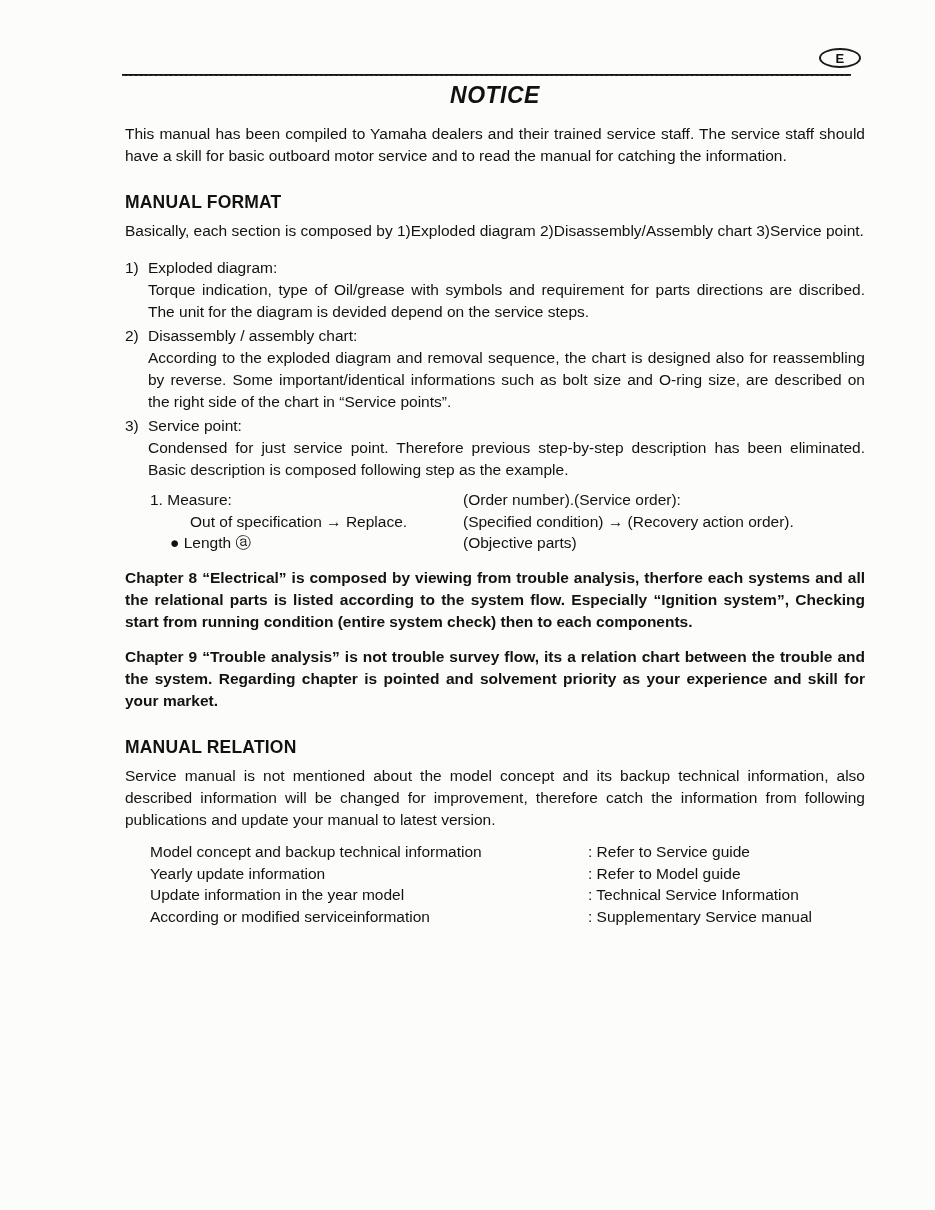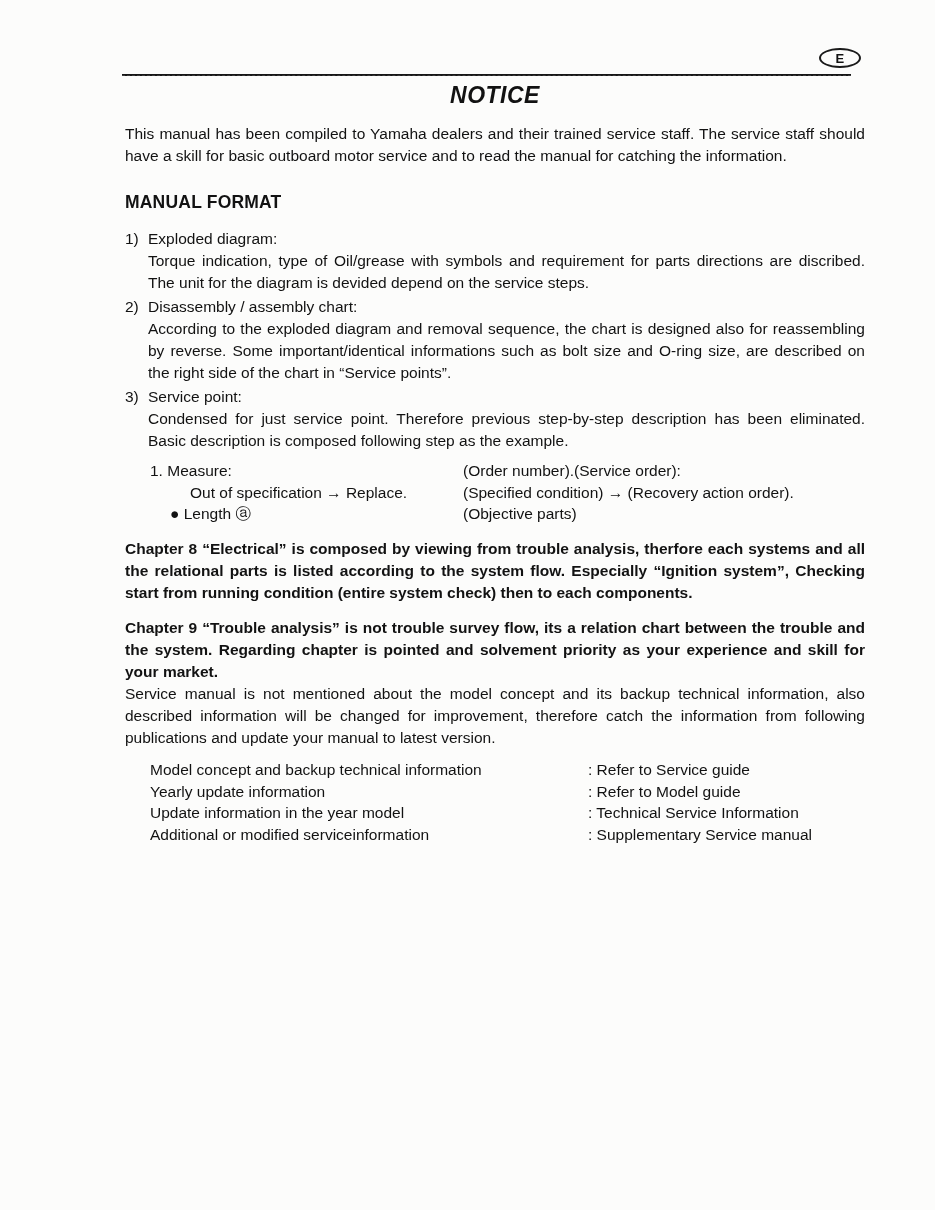--- a/index.html
+++ b/index.html
@@ -111,20 +111,21 @@
   <div class="header-rule"></div>
 
   <div class="content">
 
     <div class="doc-title">NOTICE</div>
 
     <p class="body-par">This manual has been compiled to Yamaha dealers and their trained service staff. The service staff should have a skill for basic outboard motor service and to read the manual for catching the information.</p>
 
     <div class="section-heading">MANUAL FORMAT</div>
 
+    <p class="body-par">Basically, each section is composed by 1)Exploded diagram 2)Disassembly/Assembly chart 3)Service point.</p>
 
     <div class="numbered-list">
 
       <div class="list-item">
         <div class="item-head">
           <span class="item-num">1)</span>
           <span>Exploded diagram:</span>
         </div>
         <div class="item-body">Torque indication, type of Oil/grease with symbols and requirement for parts directions are discribed. The unit for the diagram is devided depend on the service steps.</div>
       </div>
@@ -159,36 +160,37 @@
       <div class="example-row">
         <span class="ex-left ind-1">● Length ⓐ</span>
         <span class="ex-right">(Objective parts)</span>
       </div>
     </div>
 
     <p class="body-par par-gap">Chapter 8 “Electrical” is composed by viewing from trouble analysis, therfore each systems and all the relational parts is listed according to the system flow. Especially “Ignition system”, Checking start from running condition (entire system check) then to each components.</p>
 
     <p class="body-par par-gap">Chapter 9 “Trouble analysis” is not trouble survey flow, its a relation chart between the trouble and the system. Regarding chapter is pointed and solvement priority as your experience and skill for your market.</p>
 
+    <div class="section-heading">MANUAL RELATION</div>
 
     <p class="body-par">Service manual is not mentioned about the model concept and its backup technical information, also described information will be changed for improvement, therefore catch the information from following publications and update your manual to latest version.</p>
 
     <div class="relation-table">
       <div class="relation-row">
         <span class="rel-item">Model concept and backup technical information</span>
         <span class="rel-ref">: Refer to Service guide</span>
       </div>
       <div class="relation-row">
         <span class="rel-item">Yearly update information</span>
         <span class="rel-ref">: Refer to Model guide</span>
       </div>
       <div class="relation-row">
         <span class="rel-item">Update information in the year model</span>
         <span class="rel-ref">: Technical Service Information</span>
       </div>
       <div class="relation-row">
-        <span class="rel-item">Additional or modified serviceinformation</span>
+        <span class="rel-item">According or modified serviceinformation</span>
         <span class="rel-ref">: Supplementary Service manual</span>
       </div>
     </div>
 
   </div>
 </div>
 
 </body></html>

